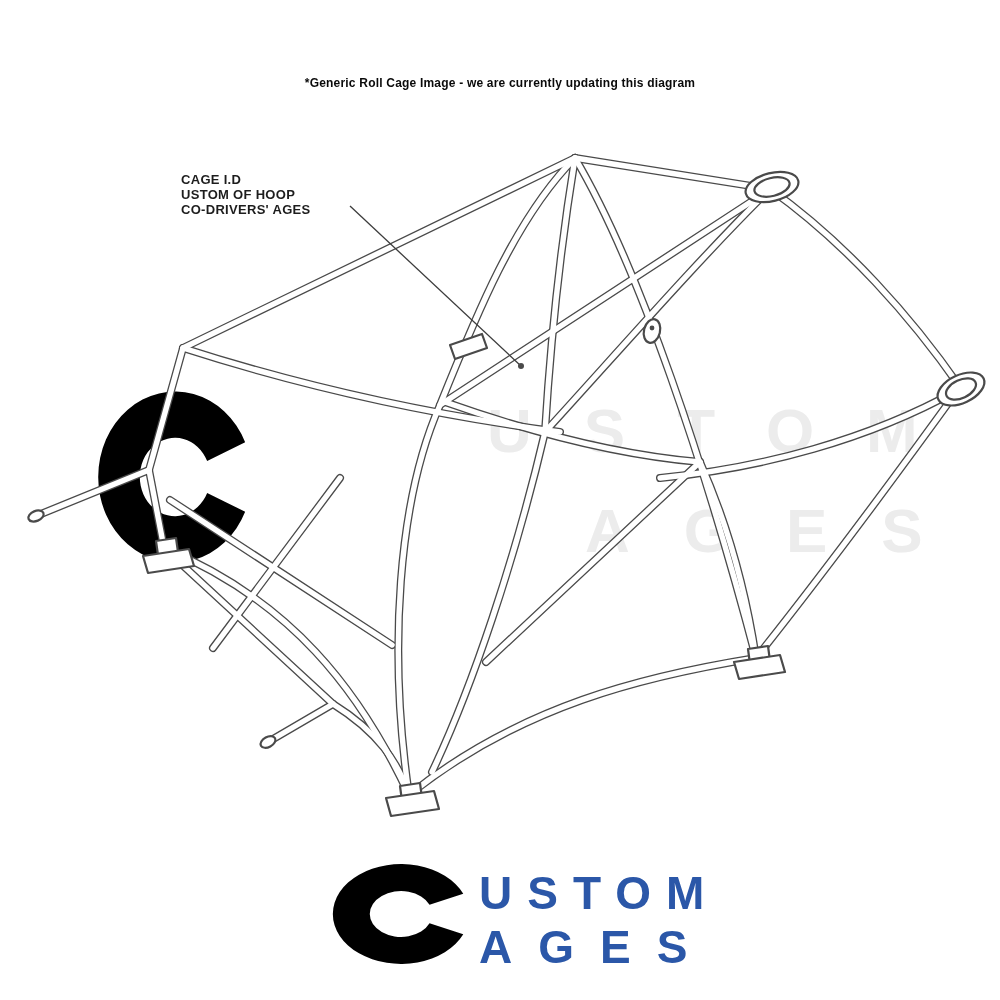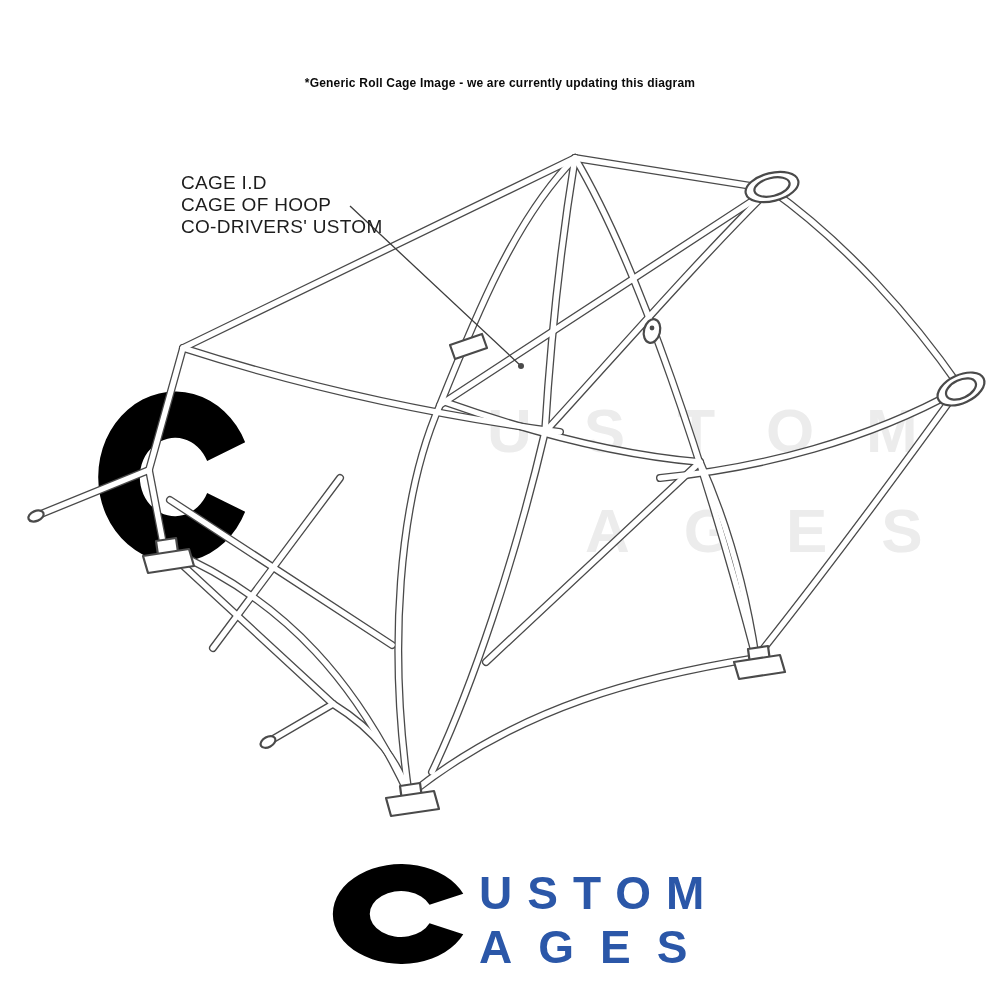--- a/index.html
+++ b/index.html
@@ -6,21 +6,21 @@
   .canvas{
     position:relative;width:1000px;height:1000px;background:#ffffff;overflow:hidden;
     font-family:"Liberation Sans",sans-serif;
   }
   .title{
     position:absolute;top:76px;left:0;width:1000px;text-align:center;z-index:3;
     font-weight:bold;font-size:12px;color:#0a0a0a;letter-spacing:0.2px;
   }
   .annotation{
     position:absolute;left:181px;top:172px;z-index:3;
-    font-size:19px;color:#1d1d1d;line-height:1.16;letter-spacing:0.3px;
+    font-size:13px;color:#1d1d1d;line-height:1.16;letter-spacing:0.3px;font-weight:bold;
   }
   .annotation span{display:block;}
   
   .wm{position:absolute;z-index:1;color:var(--watermark-gray,#ececec);font-weight:bold;line-height:1;}
   .wm-c{position:absolute;left:95px;top:388px;width:160px;height:178px;z-index:1;}
   .wm-word-top{left:487px;top:400px;font-size:62px;letter-spacing:52px;}
   .wm-word-bottom{left:585px;top:500px;font-size:62px;letter-spacing:54px;}
   
   .diagram{position:absolute;left:0;top:0;z-index:2;}
   .pass{fill:none;stroke-linecap:round;stroke-linejoin:round;}
@@ -45,22 +45,22 @@
       <g id="logoC">
         <path d="M93.85,69.52 A48,48 0 1 1 93.85,30.48 L70.10,41.05 A22,22 0 1 0 70.10,58.95 Z"></path>
       </g>
     </defs>
   </svg>
 
   <div class="title">*Generic Roll Cage Image - we are currently updating this diagram</div>
 
   <div class="annotation">
     <span>CAGE I.D</span>
-    <span>CAGE OF HOOP</span>
-    <span>CO-DRIVERS' USTOM</span>
+    <span>USTOM OF HOOP</span>
+    <span>CO-DRIVERS' AGES</span>
   </div>
 
   <svg class="wm-c" viewBox="0 0 100 100" preserveAspectRatio="none">
     <use href="#logoC"></use>
   </svg>
   <div class="wm wm-word-top">USTOM</div>
   <div class="wm wm-word-bottom">AGES</div>
 
   <svg class="diagram" width="1000" height="1000" viewBox="0 0 1000 1000">
     <defs>

